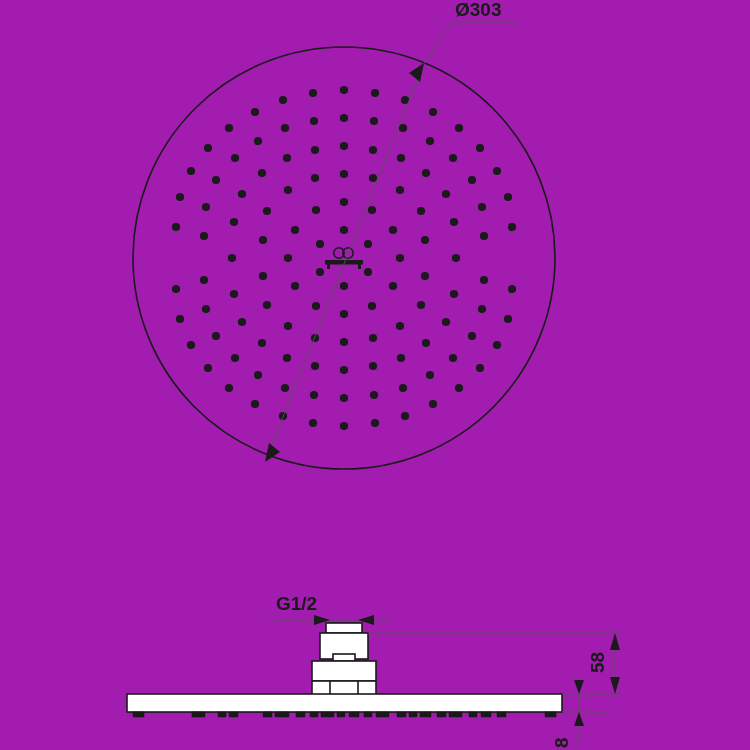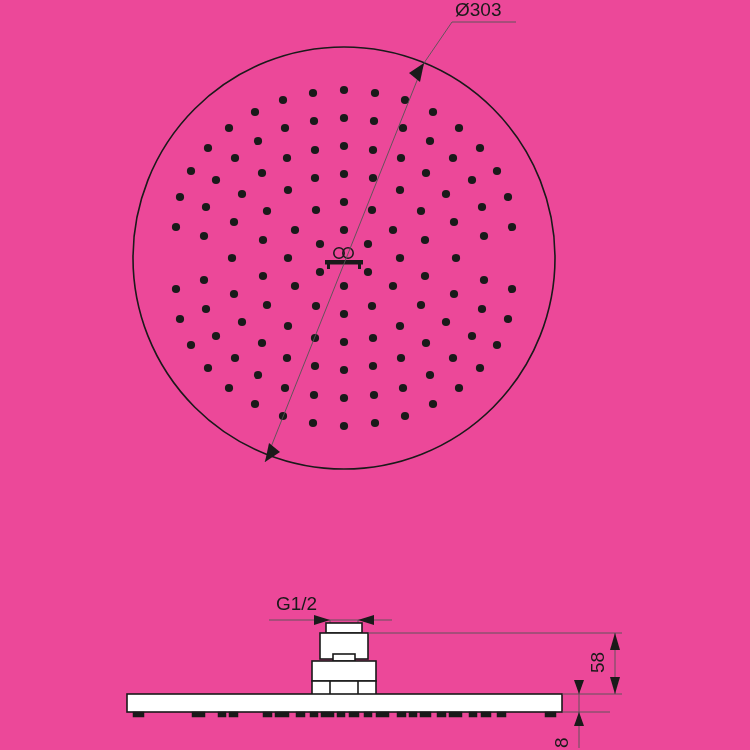--- a/index.html
+++ b/index.html
@@ -10,21 +10,22 @@
   body {
     width: 750px;
     height: 750px;
     font-family: "Liberation Sans", sans-serif;
     overflow: hidden;
   }
   #drawing-root {
     position: relative;
     width: 750px;
     height: 750px;
-    background: #ec4899;
+    background: #a21caf;
+    font-weight: bold;
   }
   svg#technical-drawing {
     display: block;
     width: 750px;
     height: 750px;
   }
   .dim-text {
     font-family: "Liberation Sans", sans-serif;
     font-size: 19px;
     fill: #1a1a1a;

